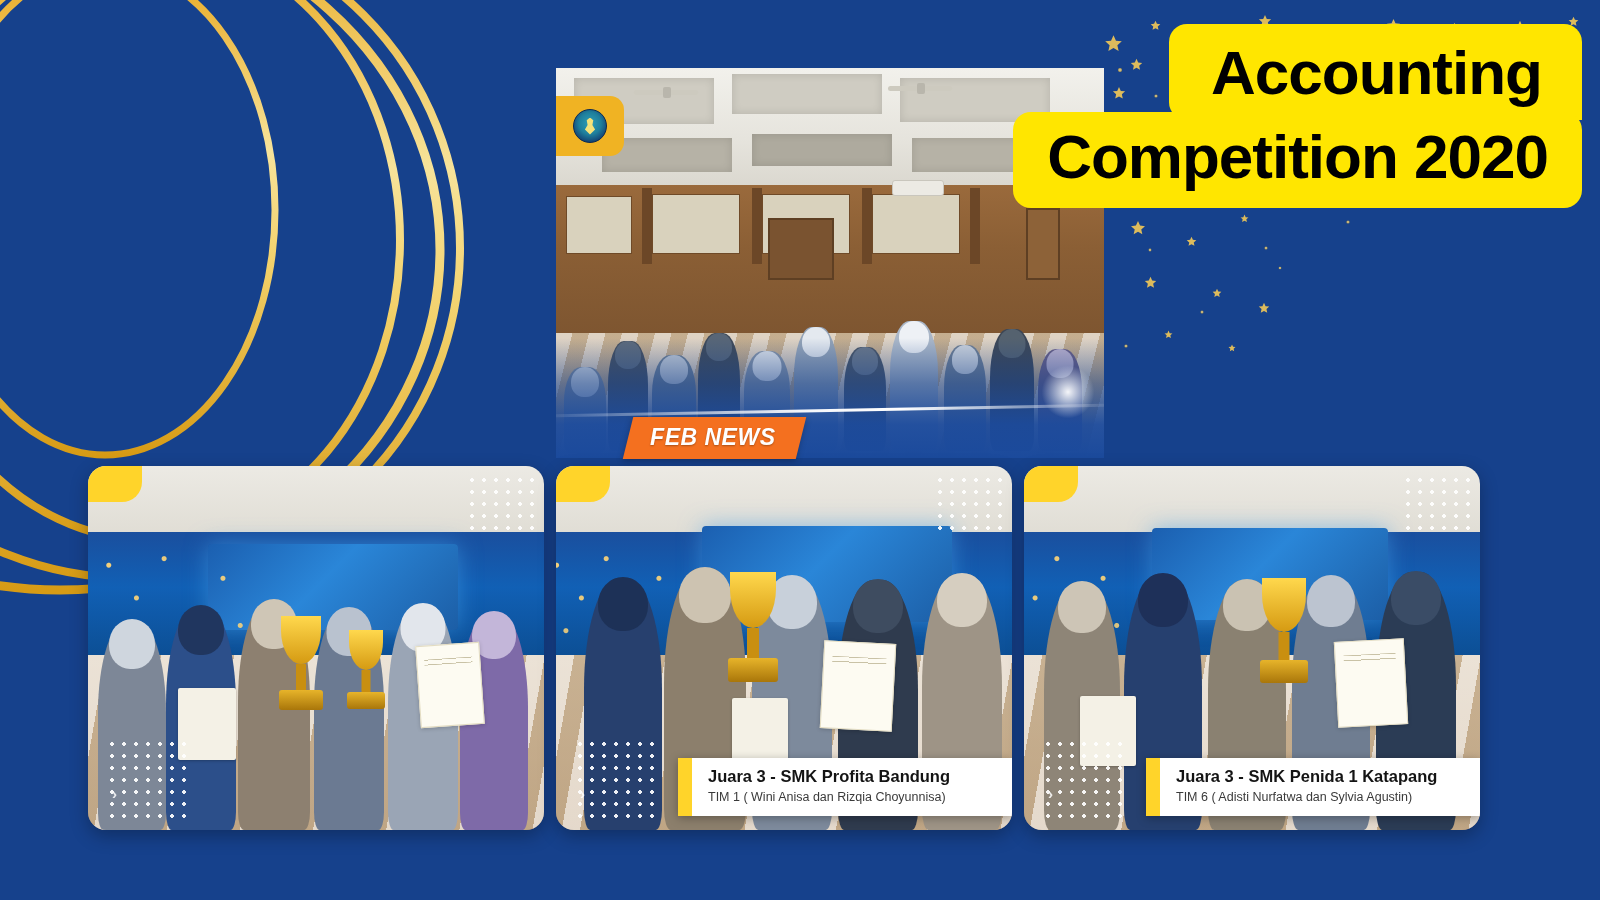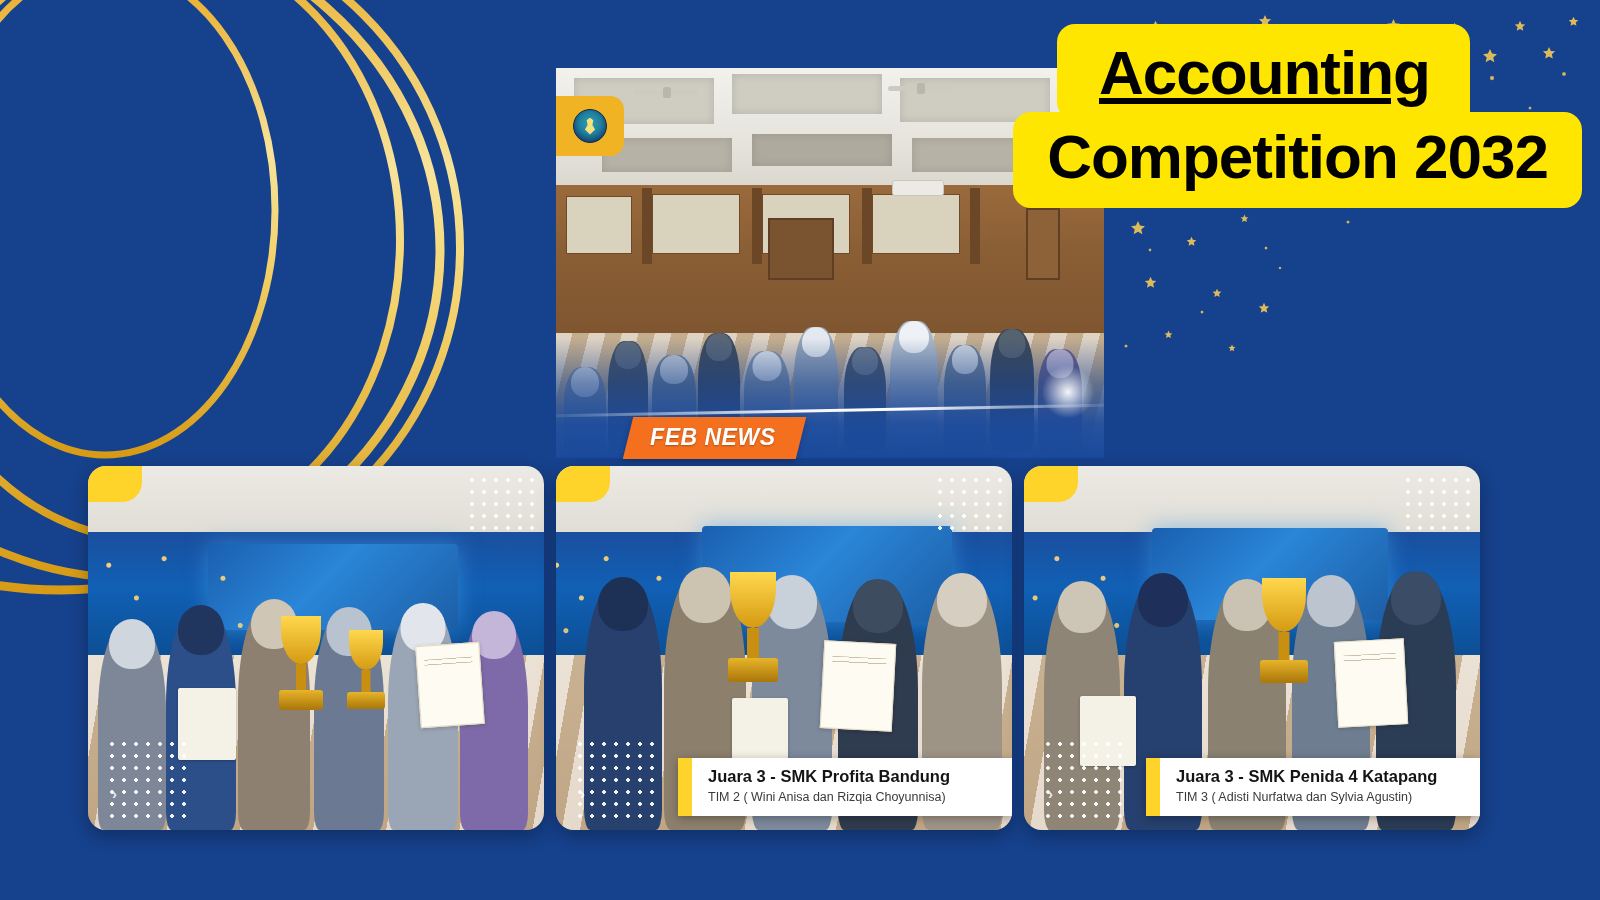--- a/index.html
+++ b/index.html
@@ -127,23 +127,21 @@
     background: #ffe600;
     color: #000000;
     font-weight: 800;
     line-height: 1;
     white-space: nowrap;
   }
   .title-line.l1 {
     font-size: 62px;
     padding: 18px 40px 16px 42px;
     border-radius: 18px 18px 0 18px;
-    margin-right: 112px;
     letter-spacing: -1px;
-    text-decoration: underline;
   }
   .title-line.l2 {
     font-size: 62px;
     padding: 14px 34px 20px 34px;
     border-radius: 18px;
     margin-top: -8px;
     margin-right: 0;
     letter-spacing: -1px;
   }
 
@@ -421,21 +419,21 @@
   <div class="emblem-badge">
     <span class="emblem"></span>
   </div>
 
   <div class="feb-news">
     <span>FEB NEWS</span>
   </div>
 
   <div class="title-wrap">
     <div class="title-line l1">Accounting</div><br>
-    <div class="title-line l2">Competition 2032</div>
+    <div class="title-line l2">Competition 2020</div>
   </div>
 
   <div class="cards">
 
     <div class="card c1">
       <div class="card-photo">
         <div class="bk-ceiling"></div>
         <div class="bk-stage"></div>
         <div class="bk-screen" style="left:120px; top:78px; width:250px; height:86px;"></div>
         <div class="bk-lights"></div>
@@ -508,21 +506,21 @@
         <div class="totebag" style="left:176px; bottom:62px; width:56px; height:70px;"></div>
       </div>
       <span class="corner-yellow"></span>
       <span class="dotgrid tr"></span>
       <span class="dotgrid bl"></span>
       <span class="chev">›</span>
       <div class="caption">
         <span class="bar"></span>
         <div class="body">
           <div class="title">Juara 3 - SMK Profita Bandung</div>
-          <div class="sub">TIM 2 ( Wini Anisa dan Rizqia Choyunnisa)</div>
+          <div class="sub">TIM 1 ( Wini Anisa dan Rizqia Choyunnisa)</div>
         </div>
       </div>
     </div>
 
     <div class="card c3">
       <div class="card-photo">
         <div class="bk-ceiling"></div>
         <div class="bk-stage"></div>
         <div class="bk-screen" style="left:128px; top:62px; width:236px; height:92px;"></div>
         <div class="bk-lights" style="left:-6%; width:30%;"></div>
@@ -550,20 +548,20 @@
         <div class="cert" style="left:312px; bottom:104px; width:70px; height:86px; transform:rotate(-3deg);"></div>
         <div class="totebag" style="left:56px; bottom:64px; width:56px; height:70px;"></div>
       </div>
       <span class="corner-yellow"></span>
       <span class="dotgrid tr"></span>
       <span class="dotgrid bl"></span>
       <span class="chev">›</span>
       <div class="caption">
         <span class="bar"></span>
         <div class="body">
-          <div class="title">Juara 3 - SMK Penida 4 Katapang</div>
-          <div class="sub">TIM 3 ( Adisti Nurfatwa dan Sylvia Agustin)</div>
+          <div class="title">Juara 3 - SMK Penida 1 Katapang</div>
+          <div class="sub">TIM 6 ( Adisti Nurfatwa dan Sylvia Agustin)</div>
         </div>
       </div>
     </div>
 
   </div>
 </div>
 
 </body></html>

